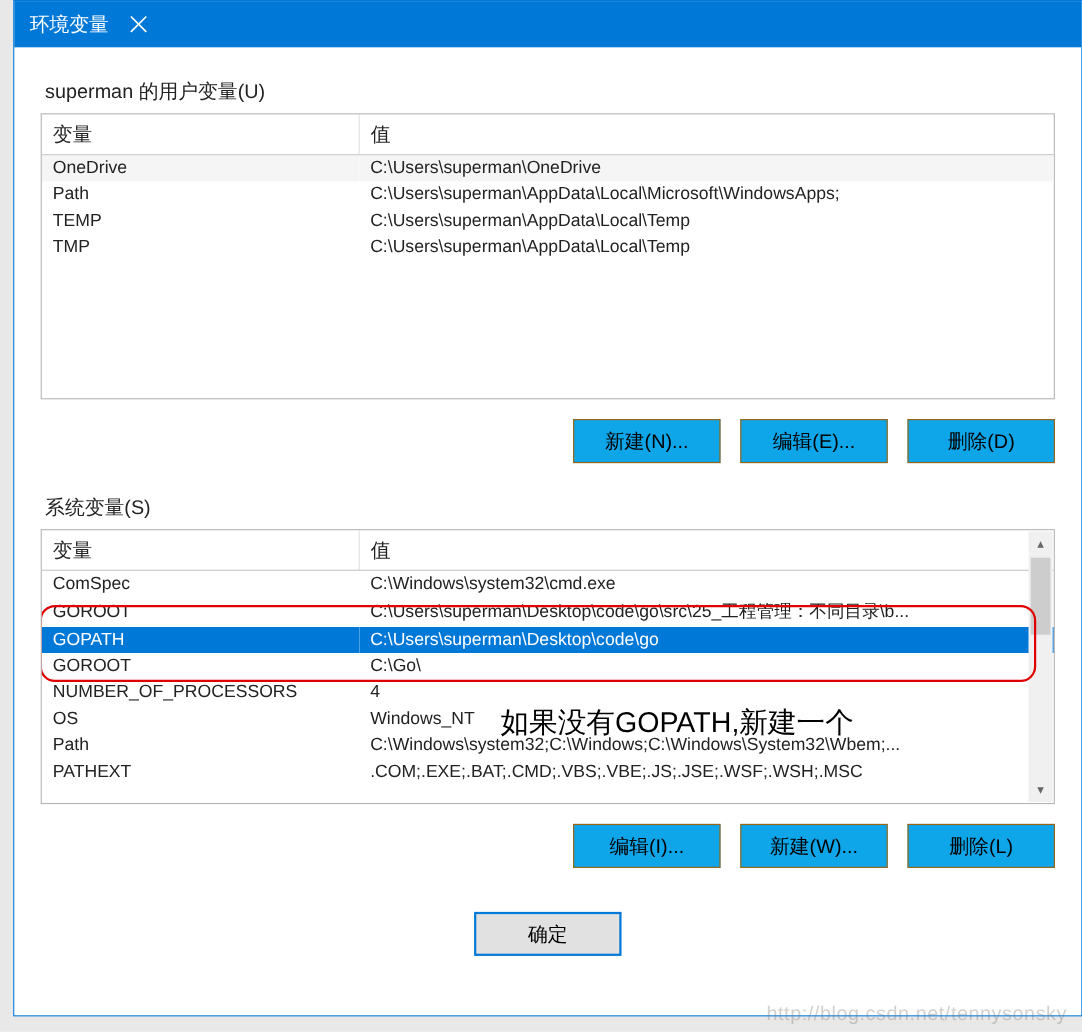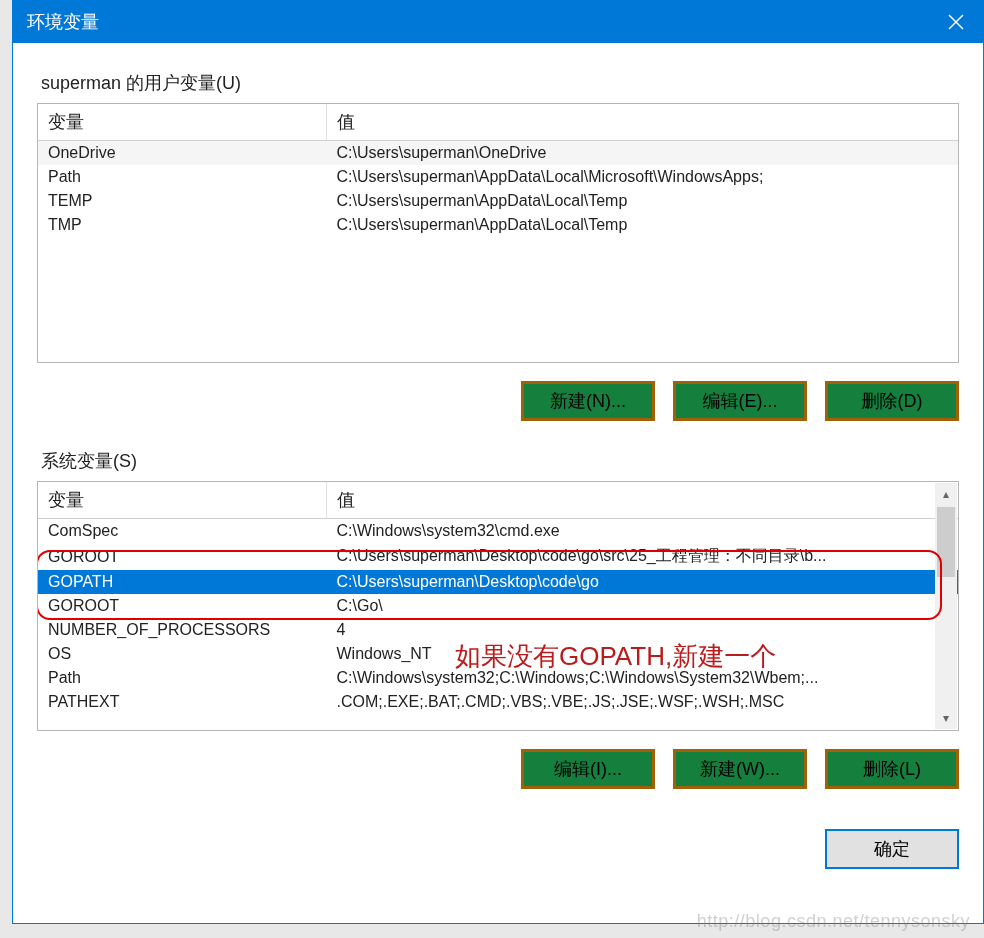--- a/index.html
+++ b/index.html
@@ -1,41 +1,41 @@
 <!DOCTYPE html>
 <html><head>
 <meta charset="utf-8">
 <style>
   html,body{margin:0;padding:0;font-family:"Microsoft YaHei","Segoe UI",Arial,sans-serif;background:#f0f0f0;}
   .outer{width:984px;height:938px;position:relative;background:#e8e8e8;box-sizing:border-box;padding-left:12px;}
   .dialog{position:absolute;left:12px;top:0;width:972px;height:924px;background:#fff;border:1px solid #0078d7;box-sizing:border-box;}
-  .titlebar{height:42px;background:#0078d7;color:#fff;display:flex;align-items:center;justify-content:space-between;padding:0 0 0 14px;font-size:18px;}
+  .titlebar{height:42px;background:#0078d7;color:#fff;display:flex;align-items:center;padding:0 0 0 14px;font-size:18px;}
   .titlebar .close{width:54px;height:42px;display:flex;align-items:center;justify-content:center;cursor:pointer;}
   .titlebar .close svg{stroke:#fff;stroke-width:1.5;}
   .body{padding:28px 24px 14px 24px;}
   .group{margin-bottom:28px;}
   .group-label{font-size:18px;color:#222;margin:0 0 8px 4px;}
   .listwrap{border:1px solid #b5b5b5;background:#fff;position:relative;}
   .user-list{height:258px;}
   .sys-list{height:248px;}
   table{width:100%;border-collapse:collapse;table-layout:fixed;}
   th{text-align:left;font-weight:400;font-size:18px;color:#222;padding:6px 10px;border-bottom:1px solid #d0d0d0;}
   th.col-var{width:268px;border-right:1px solid #e0e0e0;margin-top:24px;}
   td{font-size:16px;color:#222;padding:3px 10px;white-space:nowrap;overflow:hidden;text-overflow:ellipsis;}
   tr.alt td{background:#f5f5f5;}
   tr.sel td{background:#0078d7;color:#fff;}
   .button-row{display:flex;justify-content:flex-end;gap:18px;margin-top:18px;}
-  .btn{min-width:134px;height:40px;font-size:18px;background:#15803d;border:3px solid #a16207;display:flex;align-items:center;justify-content:center;cursor:pointer;box-sizing:border-box;}
-  .footer{display:flex;justify-content:flex-end;gap:6px;margin-top:40px;}
+  .btn{min-width:134px;height:40px;font-size:18px;background:#0ea5e9;border:1px solid #a16207;display:flex;align-items:center;justify-content:center;cursor:pointer;box-sizing:border-box;}
+  .footer{display:flex;justify-content:center;gap:6px;margin-top:40px;}
   .btn-primary{border:2px solid #0078d7;background:#e1e1e1;}
   .scrollbar{position:absolute;right:1px;top:1px;bottom:1px;width:22px;background:#f0f0f0;display:flex;flex-direction:column;align-items:center;justify-content:space-between;}
   .scrollbar .arrow{width:100%;height:22px;display:flex;align-items:center;justify-content:center;color:#666;font-size:12px;}
   .scrollbar .thumb{width:18px;height:70px;background:#cdcdcd;margin-top:2px;}
   .highlight-box{position:absolute;border:2px solid #e00000;border-radius:14px;pointer-events:none;}
-  .annotation{position:absolute;color:#b91c1c;font-size:26px;font-weight:400;pointer-events:none;}
+  .annotation{position:absolute;color:#000000;font-size:26px;font-weight:400;pointer-events:none;}
   .watermark{position:absolute;right:14px;bottom:6px;color:rgba(120,120,120,.35);font-size:18px;letter-spacing:.5px;font-family:"Segoe UI",Arial,sans-serif;}
 </style>
 </head>
 <body>
 
 <div class="outer">
   <div class="dialog">
     <div class="titlebar">
       <span>环境变量</span>
       <div class="close">

